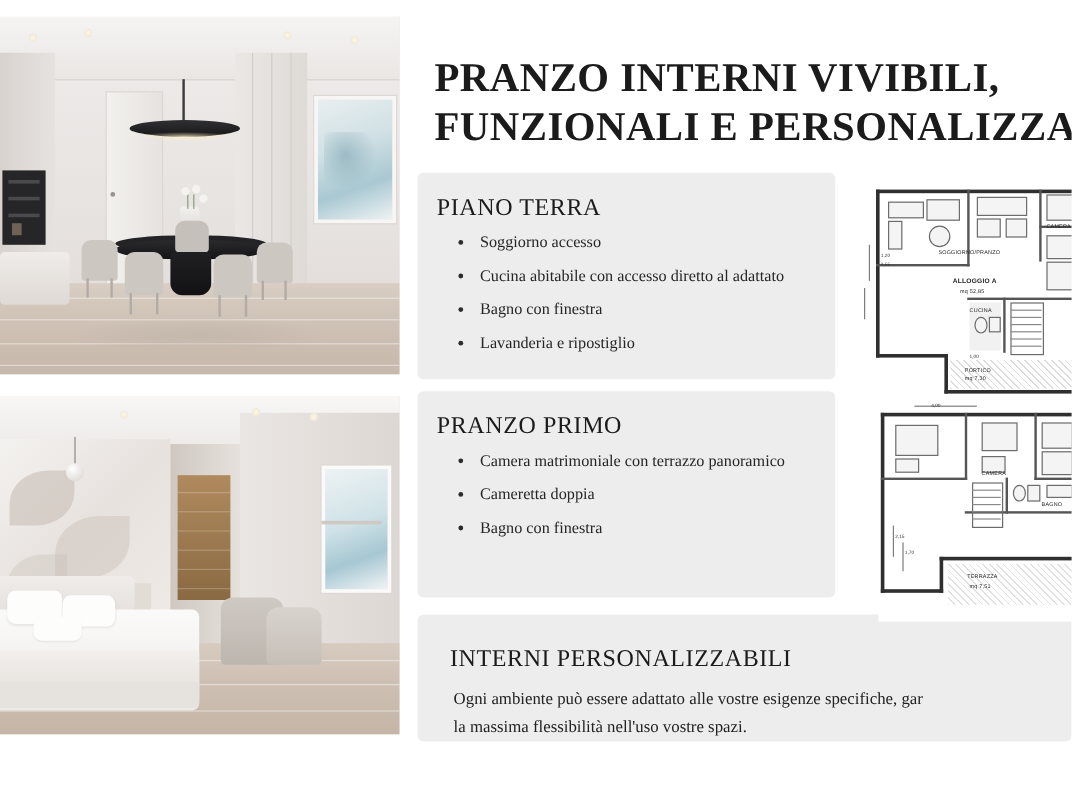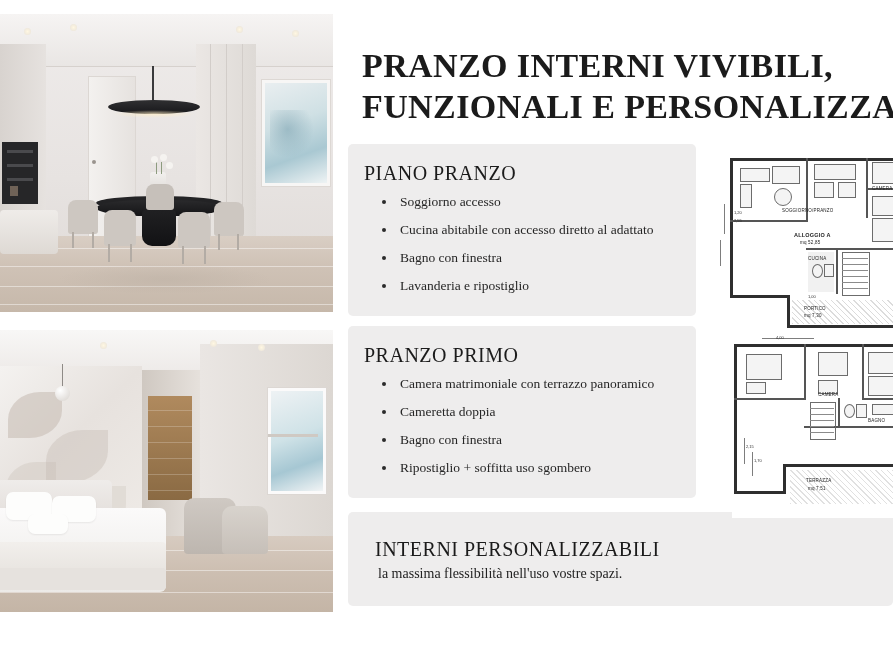--- a/index.html
+++ b/index.html
@@ -132,21 +132,21 @@
   }
   .title .l2 { display:block; }
 
   .card {
     position: absolute;
     background: #eeeded;
     border-radius: 5px;
   }
   .card-terra { left: 348px; top: 144px; width: 348px; height: 172px; }
   .card-primo { left: 348px; top: 326px; width: 348px; height: 172px; }
-  .card-person { left: 348px; top: 512px; width: 545px; height: 94px; }
+  .card-person { left: 348px; top: 512px; width: 545px; height: 106px; }
 
   .card h2 {
     margin: 0;
     font-weight: normal;
     font-size: 20px;
     letter-spacing: .5px;
     color: #1b1b1b;
   }
   .card-terra h2, .card-primo h2 { padding: 18px 0 0 16px; }
   .card-person h2 { padding: 26px 0 0 27px; font-size: 20px; }
@@ -346,41 +346,41 @@
   <div class="p2-spot" style="left:210px;top:10px;"></div>
   <div class="p2-spot" style="left:258px;top:14px;"></div>
 </div>
 
 <h1 class="title">
   <span>PRANZO INTERNI VIVIBILI,</span>
   <span class="l2">FUNZIONALI E PERSONALIZZA</span>
 </h1>
 
 <section class="card card-terra">
-  <h2>PIANO PRANZO</h2>
+  <h2>PIANO TERRA</h2>
   <ul>
     <li>Soggiorno accesso</li>
     <li>Cucina abitabile con accesso diretto al adattato</li>
     <li>Bagno con finestra</li>
     <li>Lavanderia e ripostiglio</li>
   </ul>
 </section>
 
 <section class="card card-primo">
   <h2>PRANZO PRIMO</h2>
   <ul>
     <li>Camera matrimoniale con terrazzo panoramico</li>
     <li>Cameretta doppia</li>
     <li>Bagno con finestra</li>
-    <li>Ripostiglio + soffitta uso sgombero</li>
   </ul>
 </section>
 
 <section class="card card-person">
   <h2>INTERNI PERSONALIZZABILI</h2>
+  <p class="person-text">Ogni ambiente può essere adattato alle vostre esigenze specifiche, gar</p>
   <p class="person-text" style="padding-top:2px;">la massima flessibilità nell'uso vostre spazi.</p>
 </section>
 
 <div class="plan plan-top">
 
   <div class="wall" style="left:14px;top:10px;width:172px;height:3px;"></div>
   <div class="wall" style="left:14px;top:10px;width:3px;height:140px;"></div>
 
   <div class="wall" style="left:14px;top:147px;width:60px;height:3px;"></div>
   <div class="wall" style="left:71px;top:147px;width:3px;height:33px;"></div>

